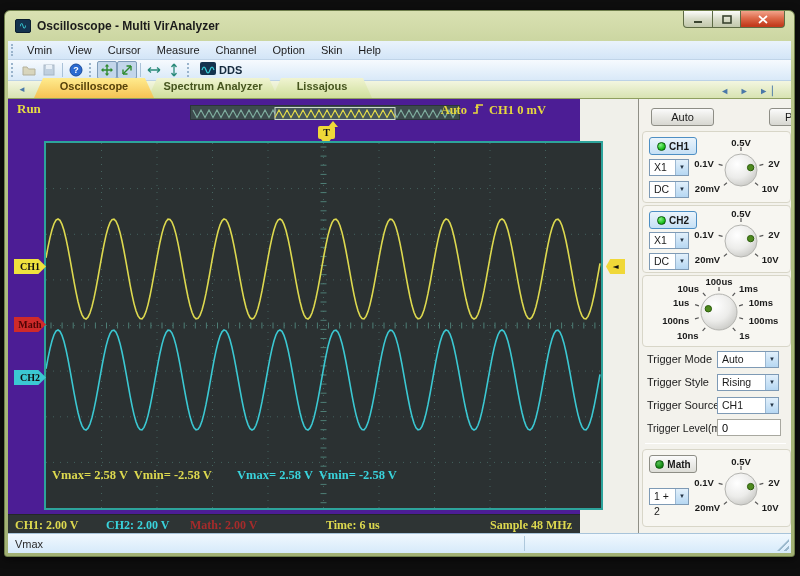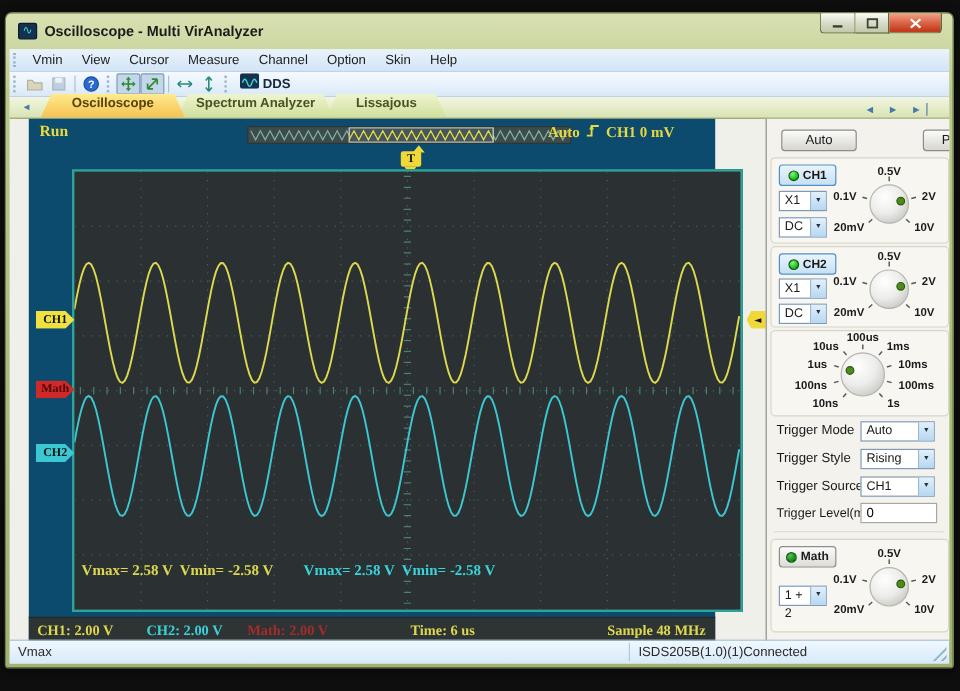--- a/index.html
+++ b/index.html
@@ -42,21 +42,21 @@
             display:flex; align-items:flex-end; position:relative; }
   .tab { height:20px; line-height:17px; text-align:center; font-size:11px; font-weight:bold;
          clip-path:polygon(9px 0,calc(100% - 9px) 0,100% 100%,0 100%); margin-right:-6px; }
   .tab.inactive { background:linear-gradient(180deg,#f0f4d2,#cfdf9c); color:#46551f; width:130px; }
   .tab.active { background:linear-gradient(180deg,#ffeb8e,#f5c253); color:#57430a; width:120px; z-index:2; }
   .tab-nav-left { width:16px; height:15px; margin:0 4px 1px 6px; font-size:8px; color:#4a78a8; text-align:center; line-height:15px; }
   .tab-nav-right { position:absolute; right:8px; bottom:2px; font-size:9px; color:#4a78a8; letter-spacing:4px; }
 
   
   .main { position:absolute; left:0; right:0; top:58px; bottom:20px; }
-  .scope { position:absolute; left:16px; top:0; width:572px; height:436px; background:#0c4a6e; font-family:"Liberation Serif", serif; }
+  .scope { position:absolute; left:0; top:0; width:572px; height:436px; background:#4c1d95; font-family:"Liberation Serif", serif; }
 
   .run-label { position:absolute; left:9px; top:2px; color:#e6dc42; font-size:13px; font-weight:bold; }
   .preview { position:absolute; left:182px; top:6px; width:270px; height:15px; background:#3d4b4d; border:1px solid #2a3638; }
   .readout { position:absolute; right:34px; top:3px; display:flex; align-items:center; gap:5px;
              color:#e6d83e; font-size:12.5px; font-weight:bold; }
 
   .tmark-up { position:absolute; left:320px; top:22px; width:0; height:0;
               border-left:5px solid transparent; border-right:5px solid transparent; border-bottom:6px solid #f0d838; }
   .tmark-badge { position:absolute; left:310px; top:27px; width:17px; height:13px; background:#f0d838; border-radius:2px;
                  color:#111; font-size:10px; font-weight:bold; text-align:center; line-height:13px; }
@@ -534,17 +534,16 @@
                 <circle cx="55.62533360465788" cy="34.60013479565129" r="3.2" fill="#4e8a1e" stroke="#2c5c0c"></circle>
               </svg>
             </div>
         </div>
       </div>
     </div>
 
     <div class="statusbar">
       <span class="sb-left">Vmax</span>
       <span class="sb-sep"></span>
-      <span class="sb-right">ISDS205B(1.0)(1)Connected</span>
       <span class="sb-grip"></span>
     </div>
   </div>
 </div>
 
 </body></html>

